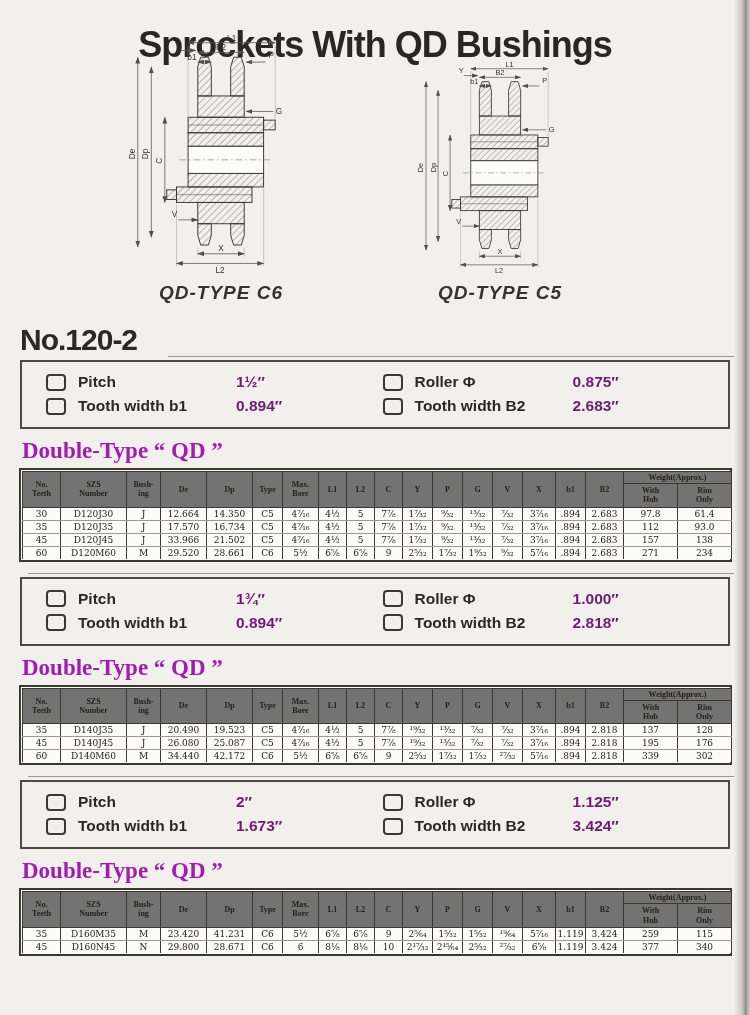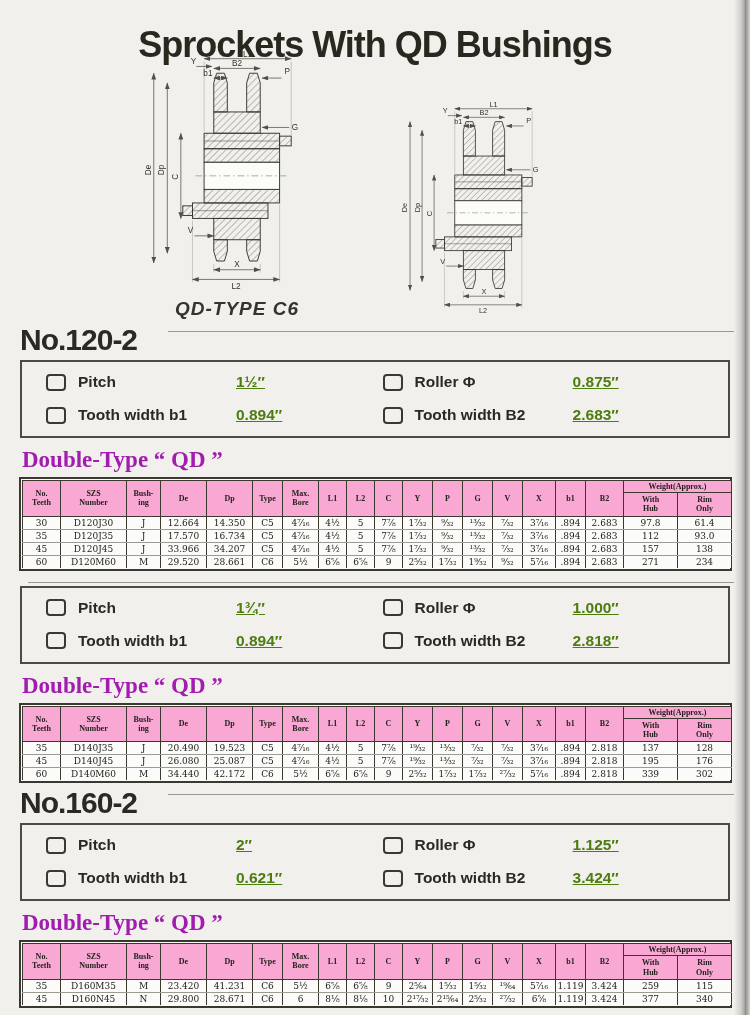--- a/index.html
+++ b/index.html
@@ -8,43 +8,43 @@
     background:#f1f0ed;color:#2c2b27;
     font-family:"Liberation Sans",sans-serif;
   }
   .scan-edge{position:absolute;top:0;right:0;width:16px;height:100%;
     background:linear-gradient(to right,rgba(0,0,0,0) 0%,#cfcecb 45%,#a9a8a5 65%,#8f8e8b 72%,#d6d5d2 100%);}
   .page-title{margin:0;padding-top:24px;text-align:center;
     font-size:36px;font-weight:900;letter-spacing:-1px;color:#29281f;}
   
   .diagrams{display:flex;justify-content:center;align-items:flex-end;gap:64px;
     padding-right:40px;margin-top:2px;height:252px;}
-  .diagram{margin:0;text-align:center;}
+  .diagram{margin:16px;text-align:center;}
   .diagram figcaption{font-size:19px;font-weight:bold;font-style:italic;
     letter-spacing:1px;color:#34332c;margin-top:2px;}
   .dim-label{font-size:8.5px;fill:#33312a;font-family:"Liberation Sans",sans-serif;}
   
-  .sec-head{display:flex;align-items:flex-start;margin:3px 16px 0 20px;gap:23px;}
+  .sec-head{display:flex;align-items:flex-end;margin:3px 16px 0 20px;gap:23px;}
   .sec-head h2{margin:0;font-size:30px;font-weight:900;letter-spacing:-1px;color:#2b2a22;}
   .sec-head .rule{flex:1;border-top:1px solid #9a988f;margin-left:8px;margin-top:8px;}
   
   .spec-box{margin:3px 20px 0 20px;border:2px solid #4c4a43;
-    padding:11px 16px 12px 0;display:grid;grid-template-columns:1fr 1.05fr;row-gap:15px;}
+    padding:11px 16px 12px 0;display:grid;grid-template-columns:1fr 1.05fr;row-gap:6px;}
   .spec-item{display:flex;align-items:center;}
   .spec-item .cb{width:16px;height:13px;border:2px solid #3a382f;border-radius:4px;
     margin:0 12px 0 24px;flex:none;}
   .spec-item .lbl{font-size:15.5px;font-weight:bold;width:158px;color:#2b2a22;}
-  .spec-item .val{font-size:15.5px;font-weight:bold;color:#4d7c0f;text-decoration:underline;}
+  .spec-item .val{font-size:15.5px;font-weight:bold;color:#701a75;}
   
   .subhead{margin:9px 0 4px 22px;font-family:"Liberation Serif",serif;
     font-weight:bold;font-size:23px;color:#a21caf;}
   
   .table-wrap{margin:0 18px 0 19px;border:2px solid #3b392f;padding:1px;background:#fbfbf9;}
   table.spec{border-collapse:collapse;table-layout:fixed;width:709px;}
-  table.spec th{background:#f9a8d4;border:1px solid #3b392f;
+  table.spec th{background:#737373;border:1px solid #3b392f;
     font-family:"Liberation Serif",serif;font-weight:bold;font-size:8px;
     line-height:1.15;white-space:pre-line;padding:2px 0;color:#23221c;}
   table.spec th.wh{padding:1px 0;}
   table.spec td{border-left:1px solid #3b392f;border-right:1px solid #3b392f;
     border-bottom:1px solid #9c9a92;text-align:center;
     font-family:"DejaVu Serif",serif;font-size:9px;padding:1px 0;
     background:#fbfbf9;color:#23221c;}
   table.spec tbody tr:last-child td{border-bottom:none;}
   col.cw1{width:38px}col.cw2{width:66px}col.cw3{width:34px}col.cw4{width:46px}
   col.cw5{width:46px}col.cw6{width:30px}col.cw7{width:36px}col.cw8{width:28px}
@@ -134,20 +134,21 @@
   <figure class="diagram">
     <svg viewBox="0 0 200 250" width="194" height="242">
       <use href="#sprocket-diagram"></use>
     </svg>
     <figcaption>QD-TYPE C6</figcaption>
   </figure>
   <figure class="diagram">
     <svg viewBox="0 0 200 250" width="172" height="215">
       <use href="#sprocket-diagram"></use>
     </svg>
+    <figcaption>QD-TYPE C5</figcaption>
   </figure>
 </div>
 
 <div class="sec-head">
   <h2>No.120-2</h2>
   <div class="rule"></div>
 </div>
 <div class="spec-box">
   <div class="spec-item">
     <span class="cb"></span>
@@ -267,21 +268,21 @@
           <td>.894</td>
           <td>2.683</td>
           <td>112</td>
           <td>93.0</td>
         </tr>
         <tr>
           <td>45</td>
           <td>D120J45</td>
           <td>J</td>
           <td>33.966</td>
-          <td>34.207</td>
+          <td>21.502</td>
           <td>C5</td>
           <td>4⁷⁄₁₆</td>
           <td>4½</td>
           <td>5</td>
           <td>7⅞</td>
           <td>1⁷⁄₃₂</td>
           <td>⁹⁄₃₂</td>
           <td>¹³⁄₃₂</td>
           <td>⁷⁄₃₂</td>
           <td>3⁷⁄₁₆</td>
@@ -458,38 +459,37 @@
           <td>.894</td>
           <td>2.818</td>
           <td>339</td>
           <td>302</td>
         </tr>
       </tbody>
     </table>
 </div>
 
 <div class="sec-head">
-  <h2>No.160-2</h2>
   <div class="rule"></div>
 </div>
 <div class="spec-box">
   <div class="spec-item">
     <span class="cb"></span>
     <span class="lbl">Pitch</span>
     <span class="val">2″</span>
   </div>
   <div class="spec-item">
     <span class="cb"></span>
     <span class="lbl">Roller Φ</span>
     <span class="val">1.125″</span>
   </div>
   <div class="spec-item">
     <span class="cb"></span>
     <span class="lbl">Tooth width b1</span>
-    <span class="val">0.621″</span>
+    <span class="val">1.673″</span>
   </div>
   <div class="spec-item">
     <span class="cb"></span>
     <span class="lbl">Tooth width B2</span>
     <span class="val">3.424″</span>
   </div>
 </div>
 <div class="subhead">Double-Type “ QD ”</div>
 <div class="table-wrap">
   <table class="spec">

